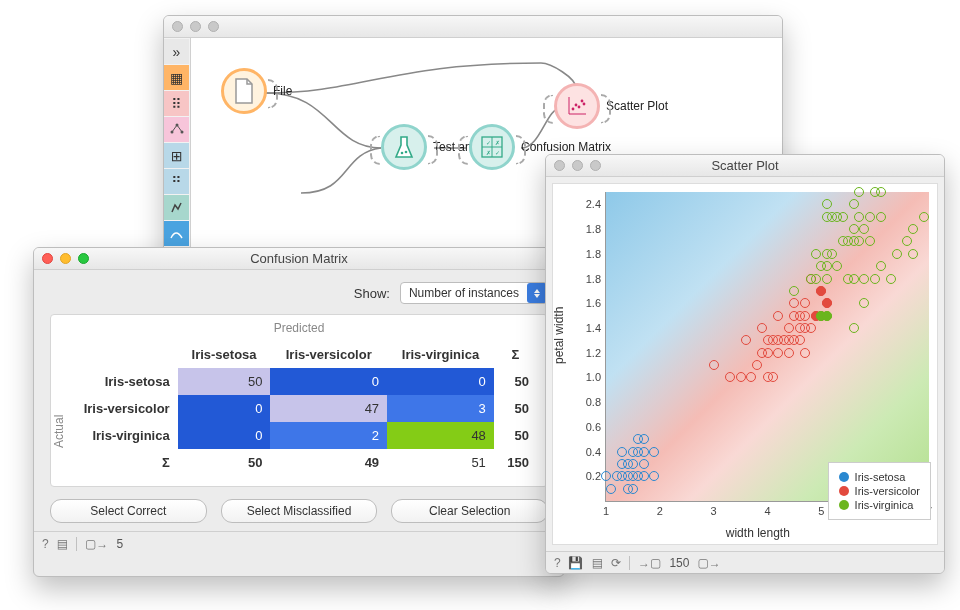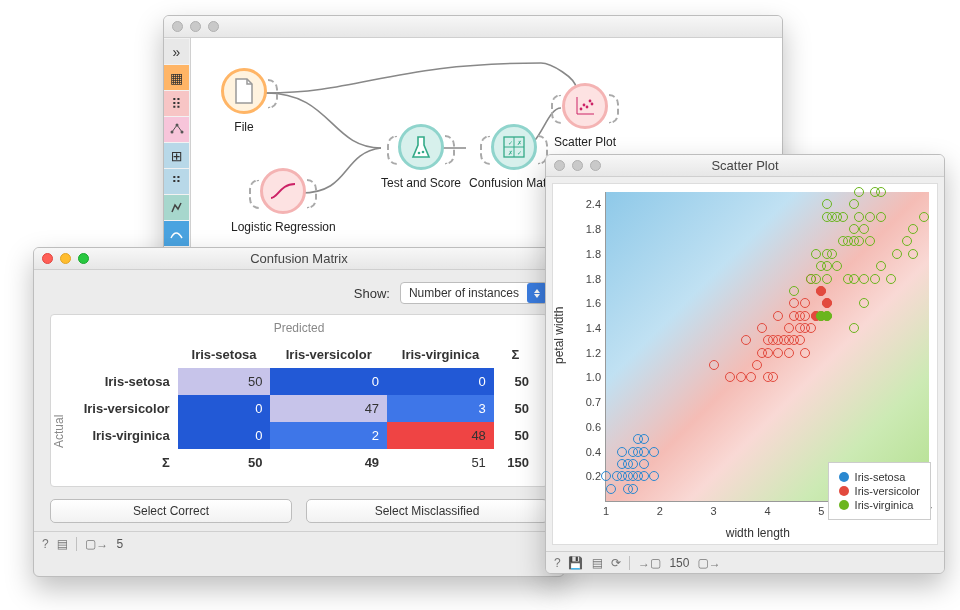--- a/index.html
+++ b/index.html
@@ -75,21 +75,21 @@
   .tool.sel{background:#4aa3e0;color:#fff;}
   .tool.lgrey{background:#e8e8e8;}
 
   .canvas {
     position:relative;
     flex:1;
   }
   .node {
     position:absolute;
     display:flex;
-    flex-direction:column;
+    flex-direction:row;
     align-items:center;
     gap:6px;
     font-size:12px;
     color:#222;
   }
   .node-circle {
     width:46px;height:46px;
     border-radius:50%;
     background:#fff;
     display:flex;align-items:center;justify-content:center;
@@ -183,21 +183,21 @@
   }
   .btnrow{
     display:flex;
     gap:14px;
     margin-top:12px;
   }
   .btn{
     flex:1;
     background:linear-gradient(#fff,#f2f2f2);
     border:1px solid #bdbdbd;
-    border-radius:5px;
+    border-radius:11px;
     height:24px;
     font-size:12px;
     text-align:center;
     line-height:22px;
     cursor:default;
   }
   .cm-status{
     height:24px;
     border-top:1px solid #cfcfcf;
     background:#ececec;
@@ -346,30 +346,20 @@
 
       <div class="node" style="left:30px;top:30px">
         <div class="node-circle ring-orange">
           <svg width="22" height="26" viewBox="0 0 22 26">
               <path d="M3 1 H14 L19 6 V25 H3 Z" fill="#fff" stroke="#999" stroke-width="1.5"></path>
               <path d="M14 1 V6 H19" fill="none" stroke="#999" stroke-width="1.5"></path>
             </svg>
           <div class="port right"></div>
         </div>
         <span>File</span>
-      </div>
-      <div class="node" style="left:40px;top:130px">
-        <div class="node-circle ring-pink">
-          <svg width="26" height="20" viewBox="0 0 26 20">
-              <path d="M1 17 C 8 17 10 3 25 3" stroke="#c26" stroke-width="2" fill="none"></path>
-            </svg>
-          <div class="port left"></div>
-            <div class="port right"></div>
-        </div>
-        <span>Logistic Regression</span>
       </div>
       <div class="node" style="left:190px;top:86px">
         <div class="node-circle ring-teal">
           <svg width="22" height="24" viewBox="0 0 22 24">
               <path d="M8 2 V10 L3 22 H19 L14 10 V2 Z" fill="#fff" stroke="#3a8" stroke-width="1.6"></path>
               <circle cx="9" cy="18" r="1.3" fill="#3a8"></circle>
               <circle cx="13" cy="17" r="1.3" fill="#3a8"></circle>
             </svg>
           <div class="port left"></div>
             <div class="port right"></div>
@@ -454,37 +444,38 @@
           <td class="rowlabel"><span>Iris-versicolor</span></td>
           <td class="cm-cell" style="background: rgb(34, 89, 214); color: rgb(255, 255, 255);">0</td>
           <td class="cm-cell" style="background: rgb(199, 196, 234); color: rgb(51, 51, 51);">47</td>
           <td class="cm-cell" style="background: rgb(62, 118, 232); color: rgb(255, 255, 255);">3</td>
           <td style="font-weight:600"><span>50</span></td>
         </tr>
         <tr>
           <td class="rowlabel"><span>Iris-virginica</span></td>
           <td class="cm-cell" style="background: rgb(34, 89, 214); color: rgb(255, 255, 255);">0</td>
           <td class="cm-cell" style="background: rgb(62, 118, 232); color: rgb(255, 255, 255);">2</td>
-          <td class="cm-cell" style="background: #ef4444; color: rgb(51, 51, 51);">48</td>
+          <td class="cm-cell" style="background: #84cc16; color: rgb(51, 51, 51);">48</td>
           <td style="font-weight:600"><span>50</span></td>
         </tr>
         <tr>
           <td class="rowlabel"><span>Σ</span></td>
           <td style="font-weight:600"><span>50</span></td>
           <td style="font-weight:600"><span>49</span></td>
           <td style="font-weight:400"><span>51</span></td>
           <td style="font-weight:600"><span>150</span></td>
         </tr>
       </tbody>
         </table>
     </div>
     <div class="actual-label">Actual</div>
     <div class="btnrow">
       <div class="btn"><span>Select Correct</span></div>
       <div class="btn"><span>Select Misclassified</span></div>
+      <div class="btn"><span>Clear Selection</span></div>
     </div>
   </div>
   <div class="cm-status">
     <span class="statusicon">?</span>
     <span class="statusicon">▤</span>
     <span class="vsep"></span>
     <span class="statusicon">▢→</span>
     <span>5</span>
   </div>
 </div>
@@ -499,21 +490,21 @@
     <div class="wtitle">Scatter Plot</div>
   </div>
   <div class="body">
     <div class="plotbox">
       <div class="ylabel">petal width</div>
       <div class="xlabel">width length</div>
       <div class="plotarea" id="plotarea">
           <div class="ytick" style="top: 92%;">0.2</div>
           <div class="ytick" style="top: 84%;">0.4</div>
           <div class="ytick" style="top: 76%;">0.6</div>
-          <div class="ytick" style="top: 68%;">0.7</div>
+          <div class="ytick" style="top: 68%;">0.8</div>
           <div class="ytick" style="top: 60%;">1.0</div>
           <div class="ytick" style="top: 52%;">1.2</div>
           <div class="ytick" style="top: 44%;">1.4</div>
           <div class="ytick" style="top: 36%;">1.6</div>
           <div class="ytick" style="top: 28%;">1.8</div>
           <div class="ytick" style="top: 20%;">1.8</div>
           <div class="ytick" style="top: 12%;">1.8</div>
           <div class="ytick" style="top: 4%;">2.4</div>
           <div class="xtick" style="left: 0%;">1</div>
           <div class="xtick" style="left: 16.6667%;">2</div>

